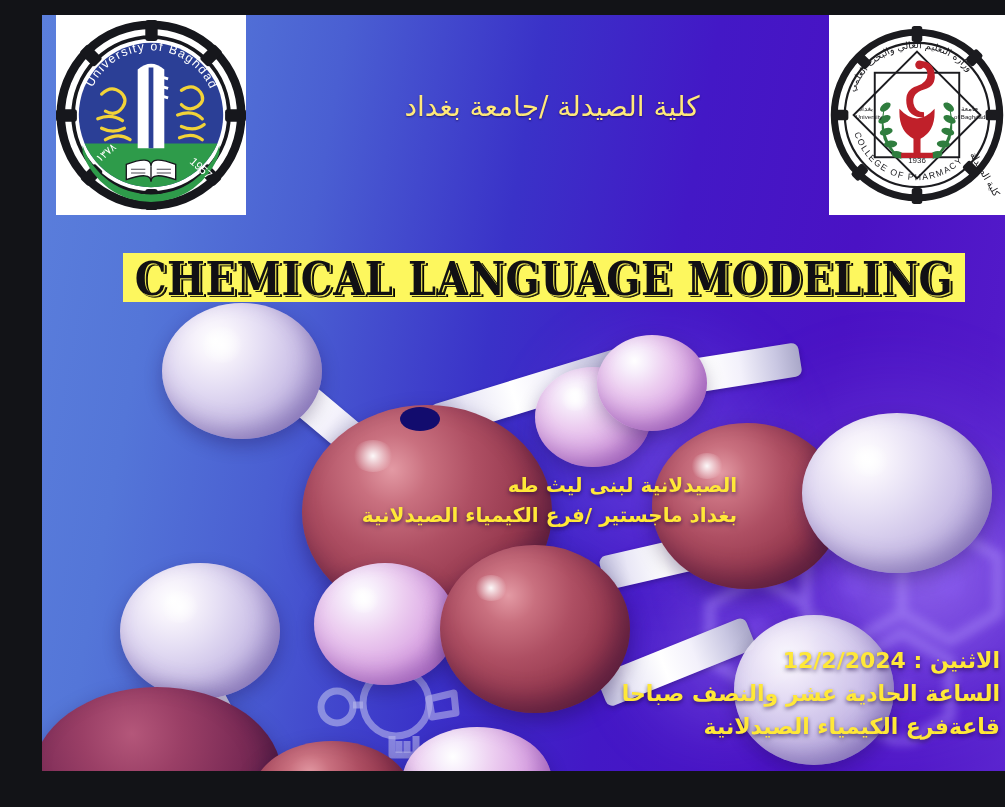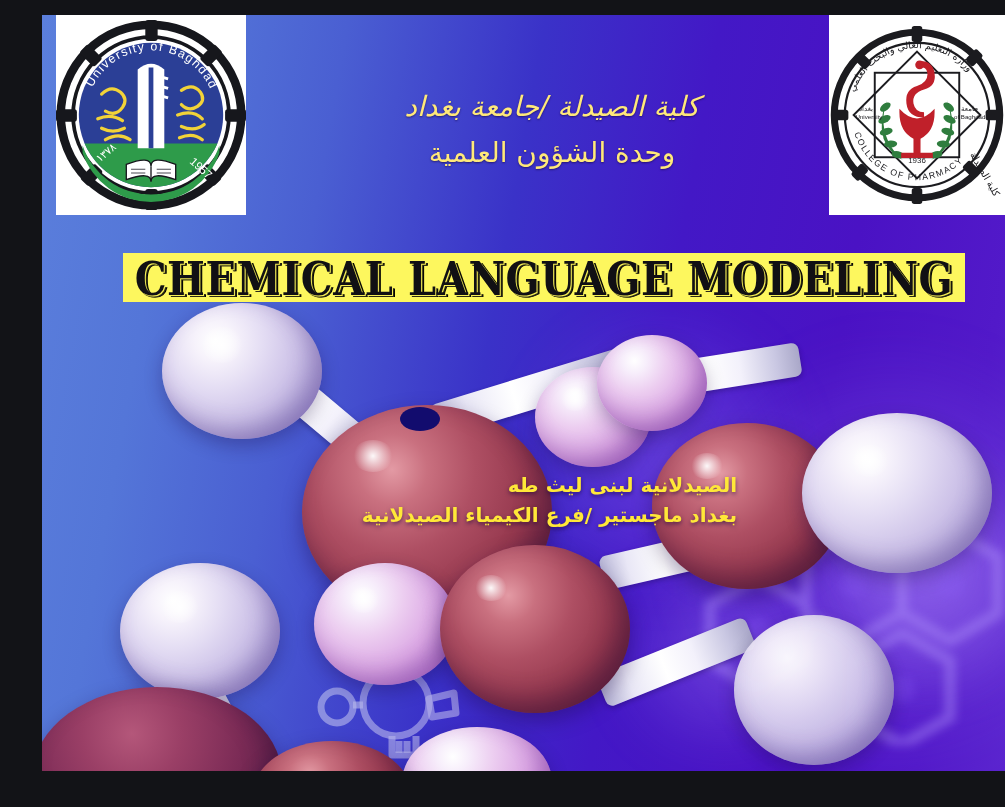--- a/index.html
+++ b/index.html
@@ -80,21 +80,21 @@
   .hdr{
     position:absolute;
     text-align:center;
     color:#ffe97a;
     font-family:"DejaVu Sans","Liberation Sans",sans-serif;
     direction:rtl;
     line-height:1.42;
     text-shadow:0 1px 2px rgba(20,5,55,.55);
     white-space:nowrap;
   }
-  #hdr1{left:300px;top:72px;width:420px;font-size:28px;font-style:italic;}
+  #hdr1{left:300px;top:72px;width:420px;font-size:28px;}
   #hdr2{left:300px;top:118px;width:420px;font-size:28px;}
 
   #banner{
     position:absolute;
     left:81px;top:238px;
     width:842px;height:49px;
     background:#fdf75e;
     display:flex;align-items:center;justify-content:center;
   }
   #banner-text{
@@ -341,24 +341,26 @@
         <text x="34" y="100" font-family="'DejaVu Sans',sans-serif" font-size="8" fill="#1b1b1f">بغداد</text>
         <text x="30" y="110" font-family="'Liberation Sans',sans-serif" font-size="7" fill="#1b1b1f">University</text>
         <text x="150" y="100" font-family="'DejaVu Sans',sans-serif" font-size="8" fill="#1b1b1f">جامعة</text>
         <text x="142" y="110" font-family="'Liberation Sans',sans-serif" font-size="7" fill="#1b1b1f">of Baghdad</text>
         <text x="160" y="150" font-family="'DejaVu Sans',sans-serif" font-size="11" fill="#1b1b1f" transform="rotate(60 160 150)">كلية الصيدلة</text>
         <text x="90" y="160" font-family="'Liberation Sans',sans-serif" font-size="9" fill="#1b1b1f">1936</text>
       </svg>
     </div>
 
     <div class="hdr" id="hdr1">كلية الصيدلة /جامعة بغداد</div>
-    <div class="hdr" id="hdr2">وحدة الشؤون العلمية</div>
 
     <div id="banner">
       <span id="banner-text">CHEMICAL LANGUAGE MODELING</span>
     </div>
 
     <div class="presenter" id="pres1">الصيدلانية لبنى ليث طه</div>
     <div class="presenter" id="pres2">بغداد ماجستير /فرع الكيمياء الصيدلانية</div>
 
+    <div class="when" id="when1">الاثنين : 12/2/2024</div>
+    <div class="when" id="when2">الساعة الحادية عشر والنصف صباحا</div>
+    <div class="when" id="when3">قاعةفرع الكيمياء الصيدلانية</div>
 
   </div>
 </div>
 
 </body></html>

